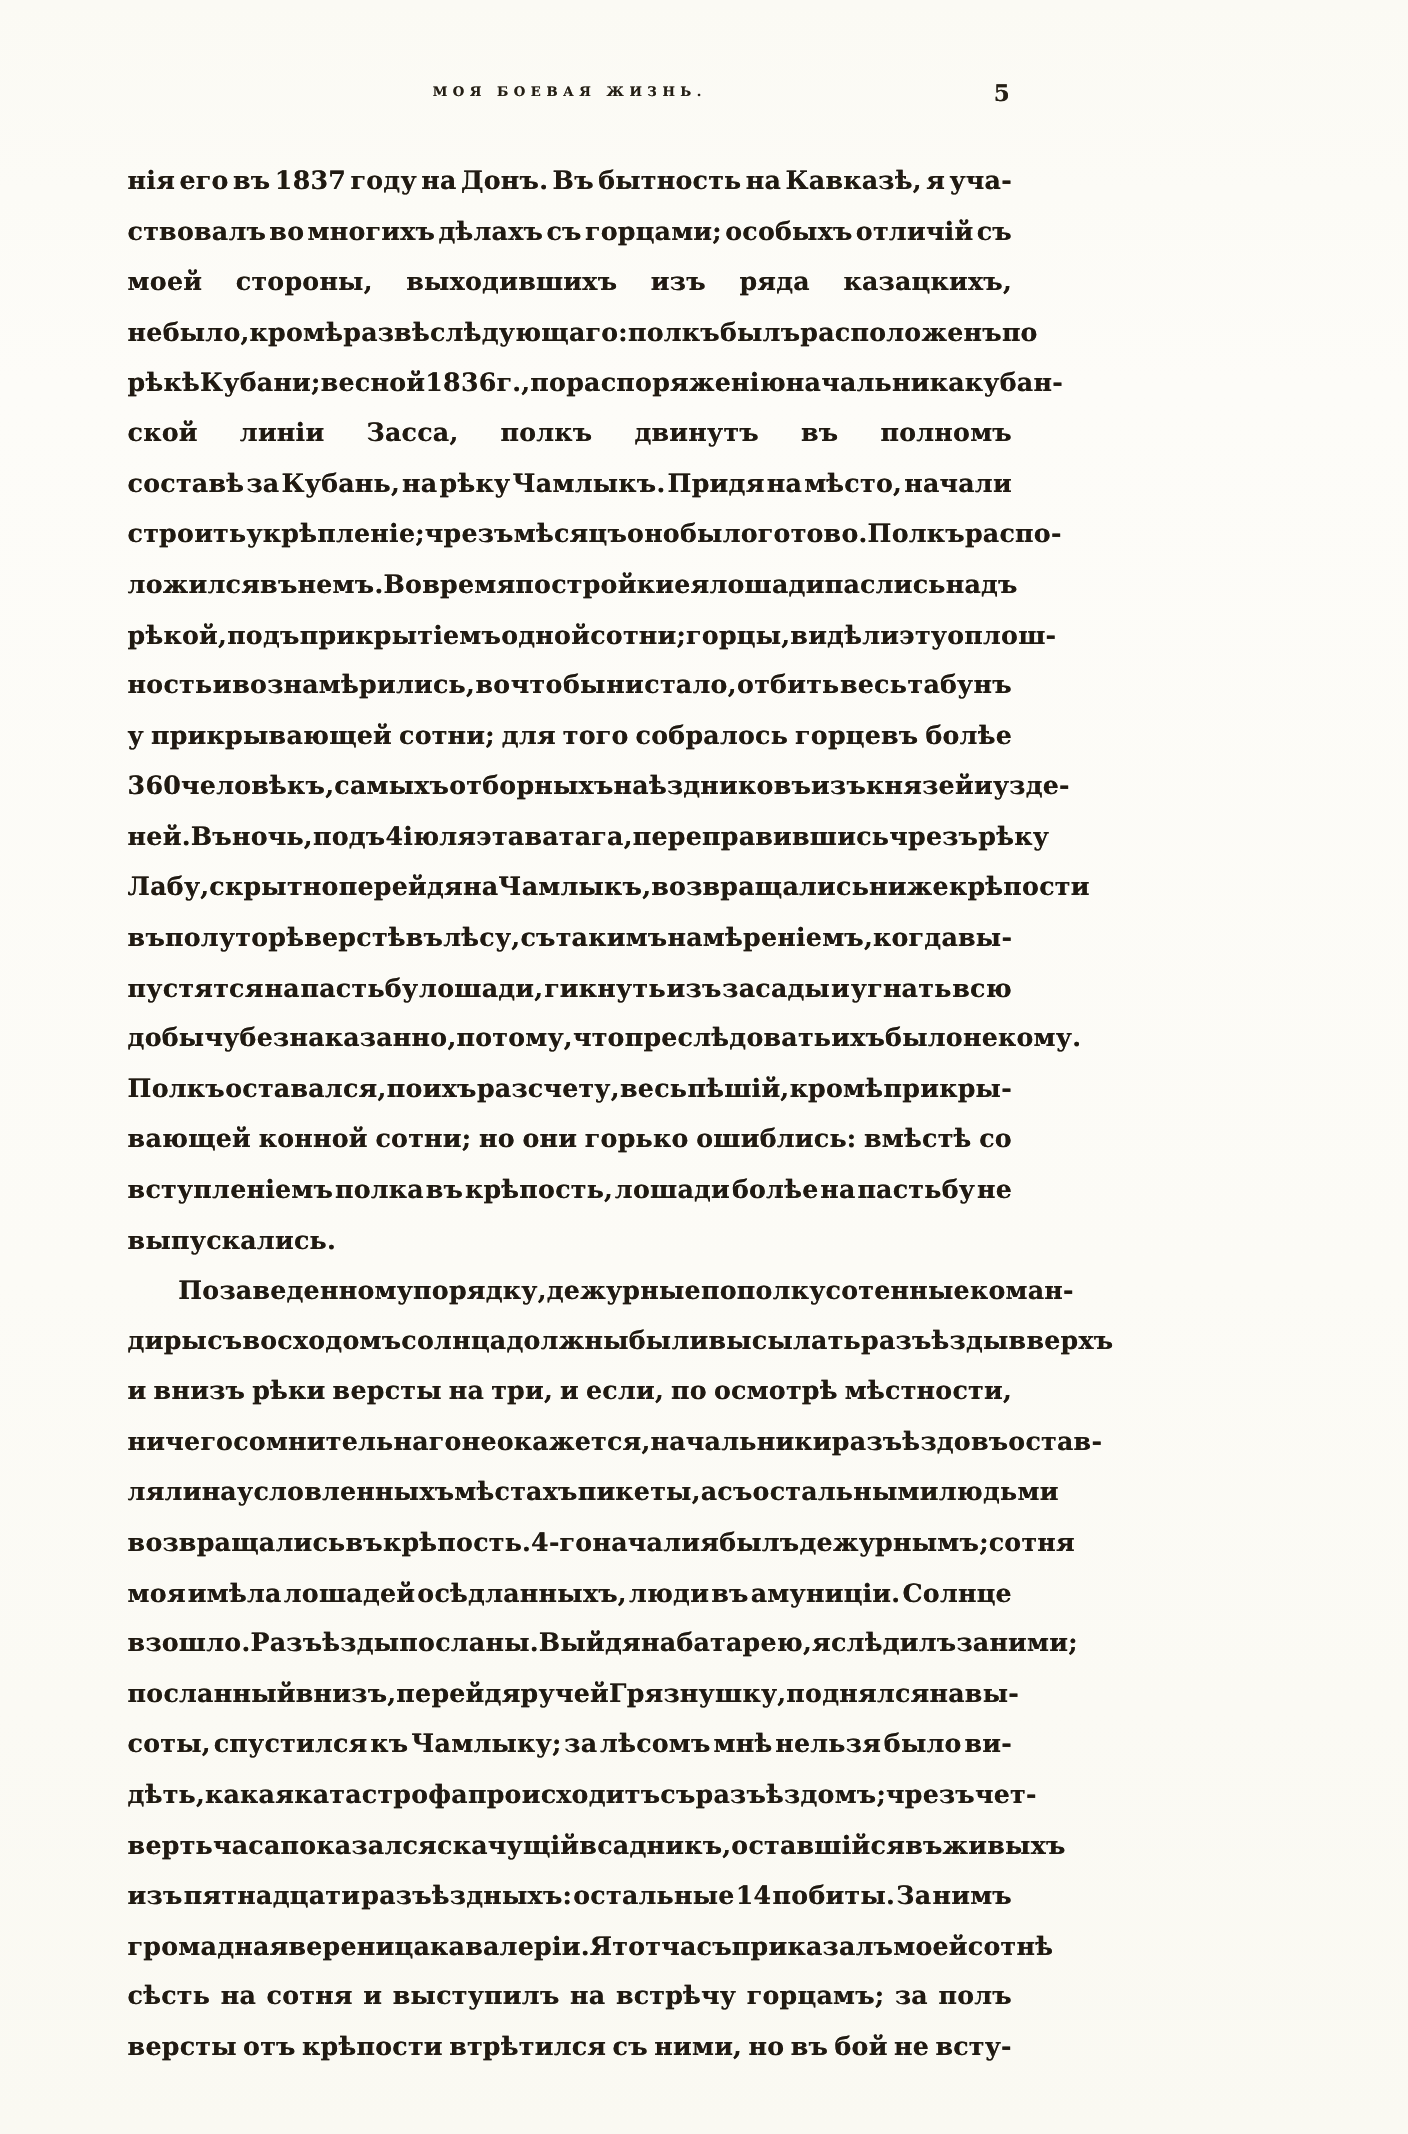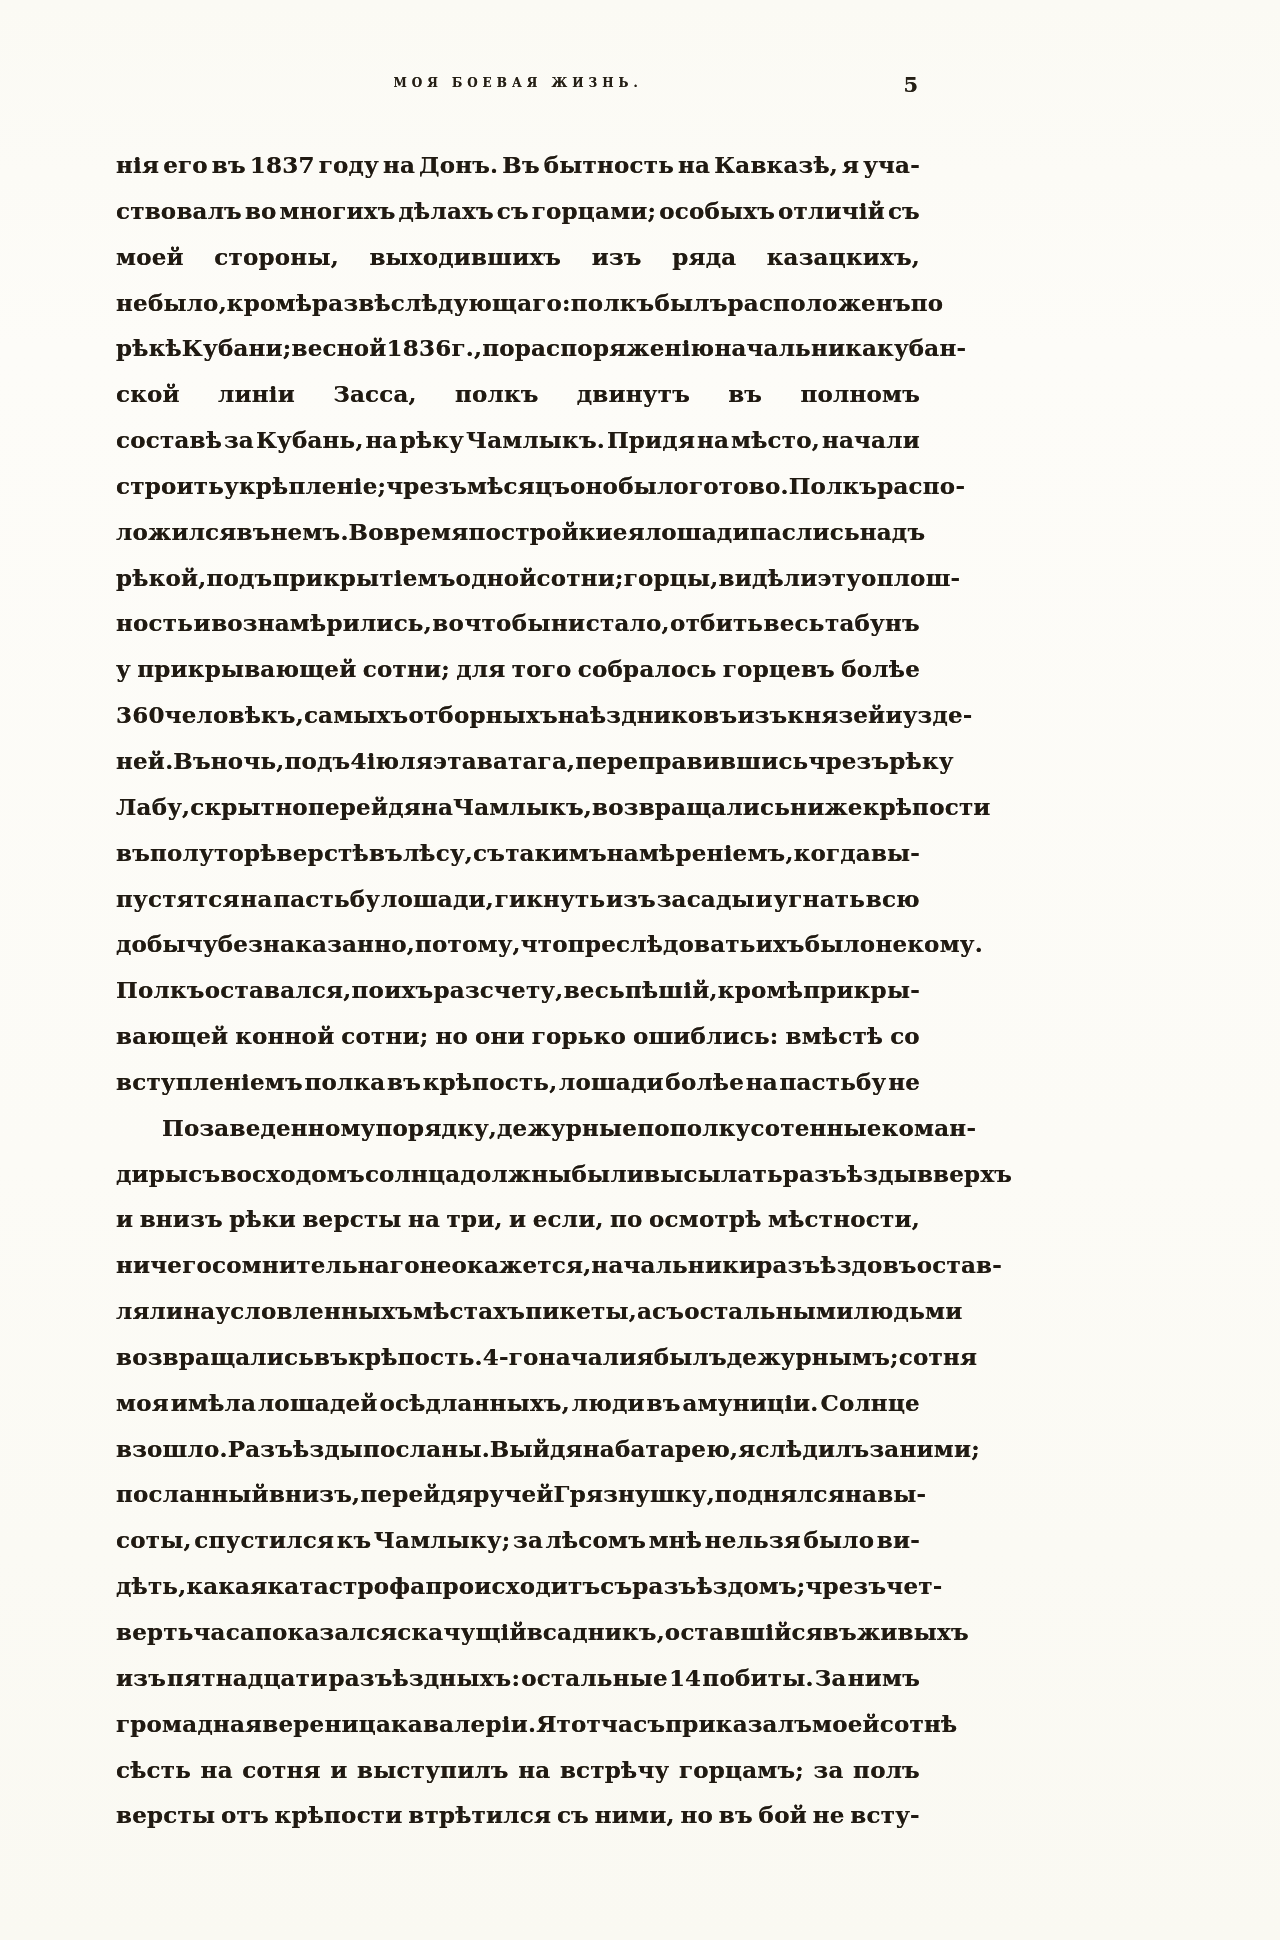--- a/index.html
+++ b/index.html
@@ -303,20 +303,23 @@
           <span>вступленіемъ</span>
           <span>полка</span>
           <span>въ</span>
           <span>крѣпость,</span>
           <span>лошади</span>
           <span>болѣе</span>
           <span>на</span>
           <span>пастьбу</span>
           <span>не</span>
         </div>
+        <div class="line line-left">
+          <span>выпускались.</span>
+        </div>
       </div>
       <div class="paragraph">
         <div class="line line-indent">
           <span>По</span>
           <span>заведенному</span>
           <span>порядку,</span>
           <span>дежурные</span>
           <span>по</span>
           <span>полку</span>
           <span>сотенные</span>

